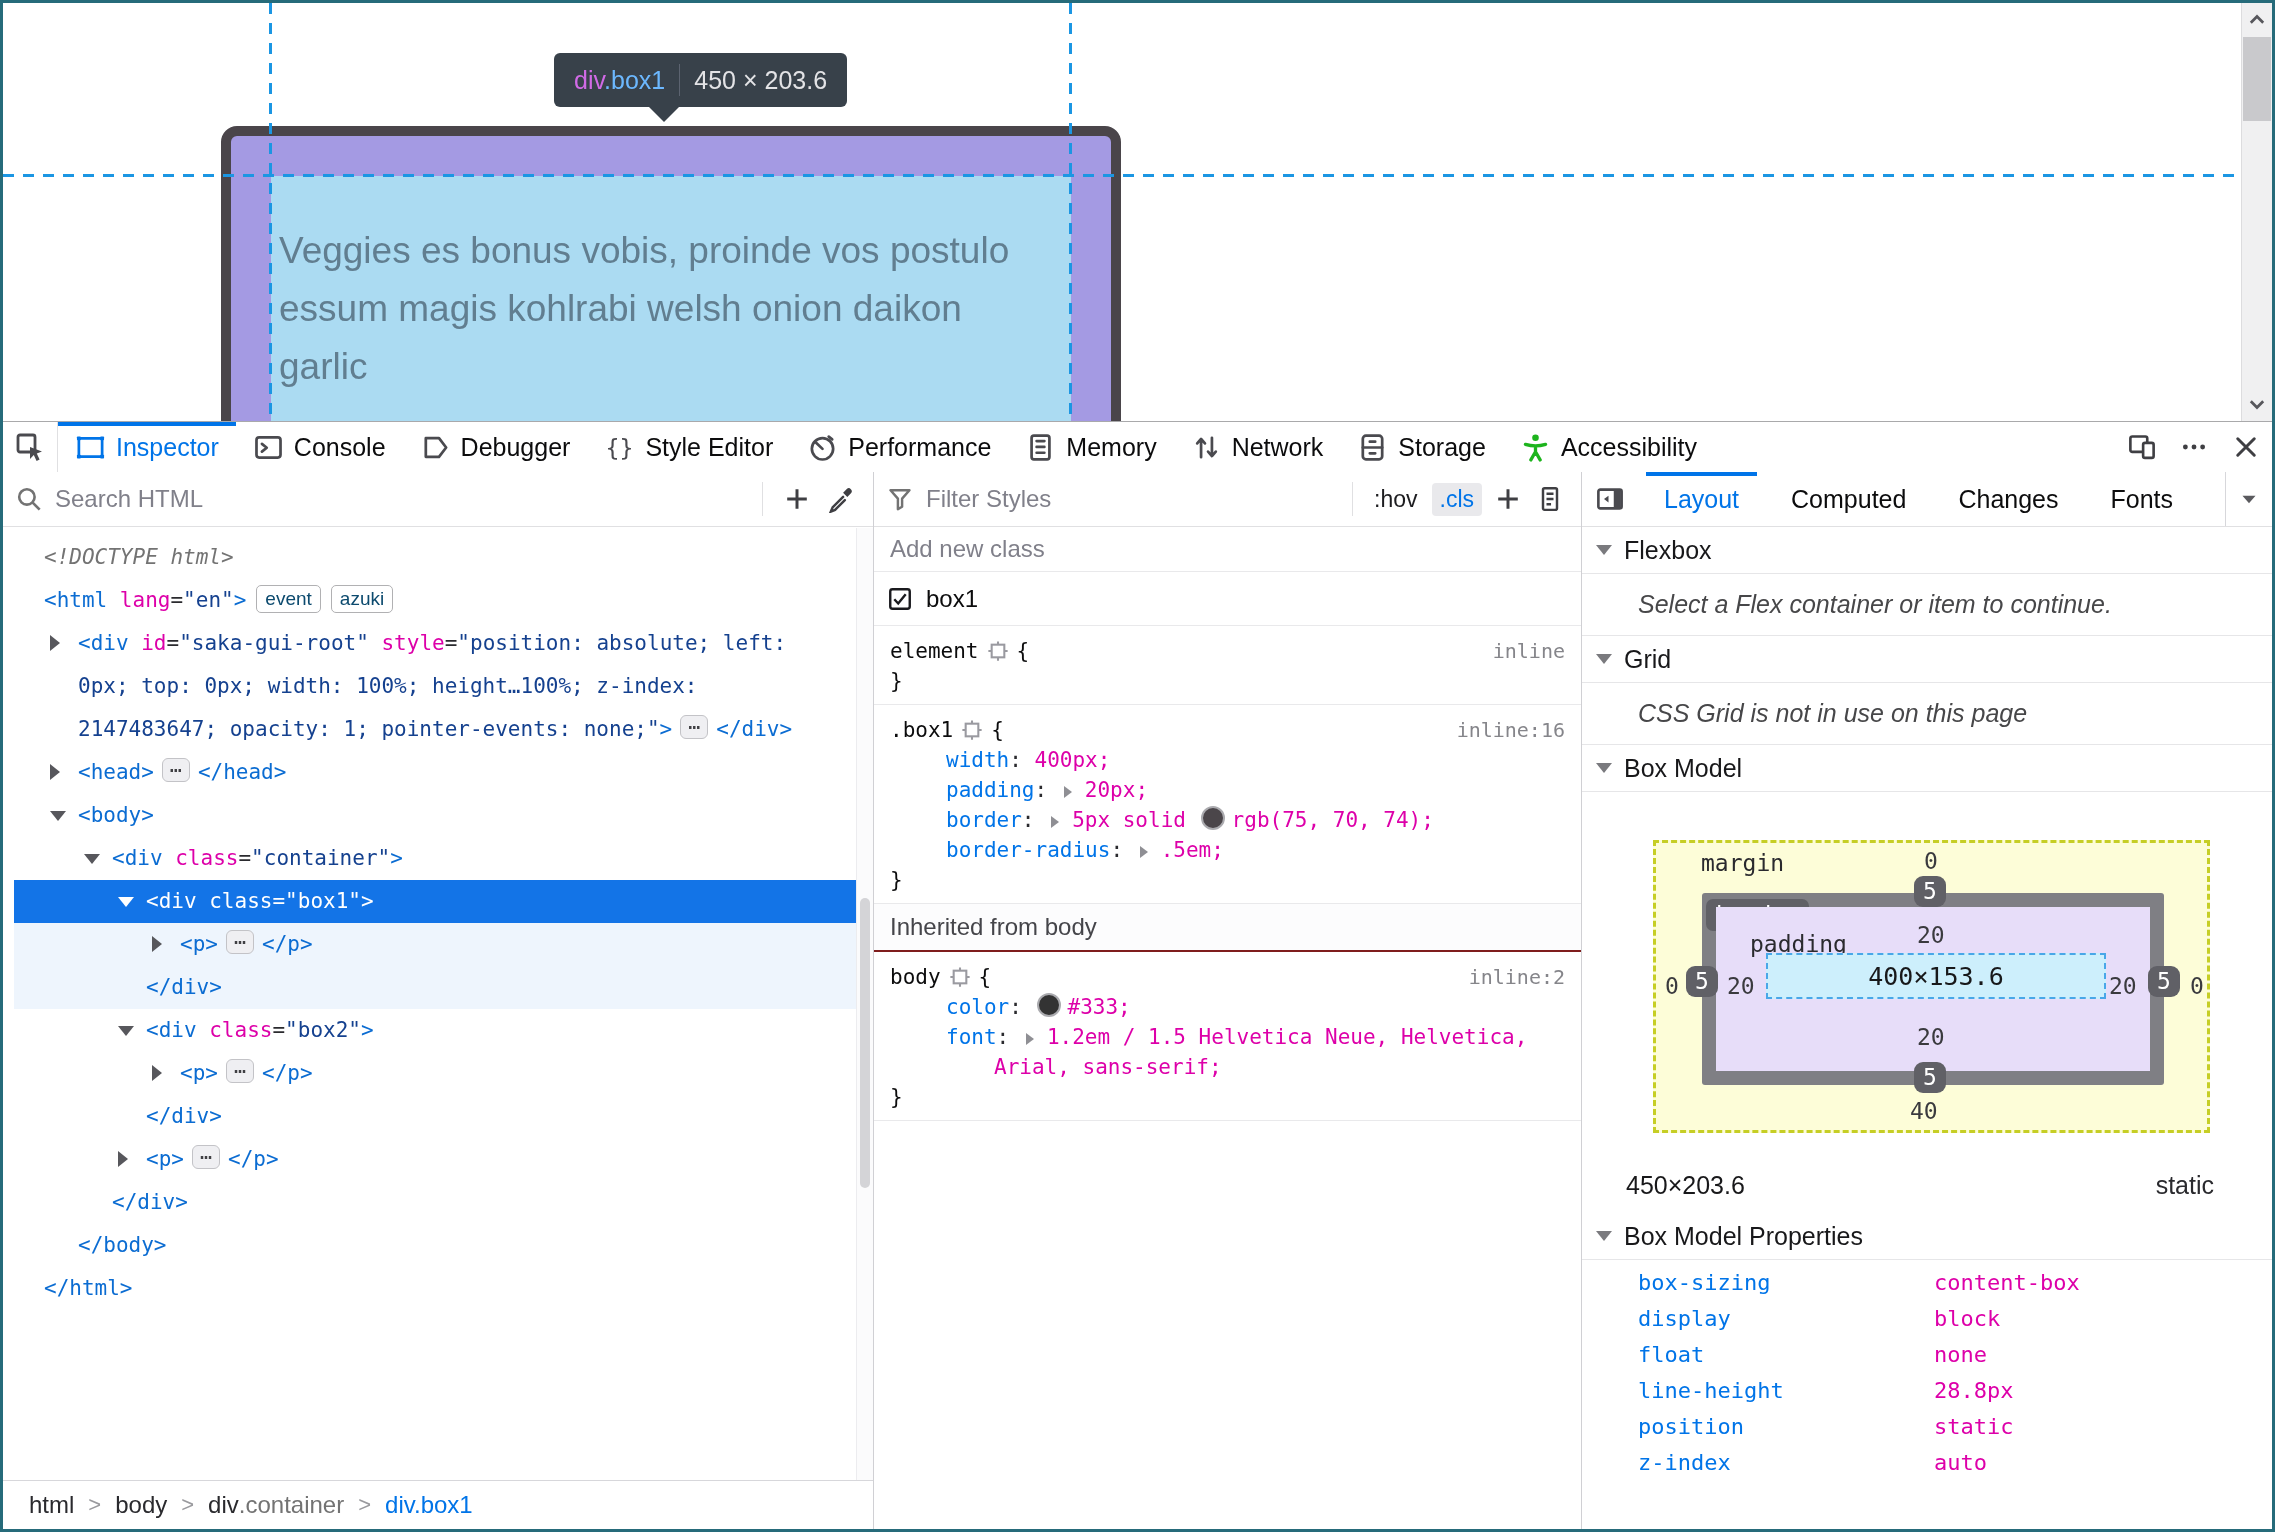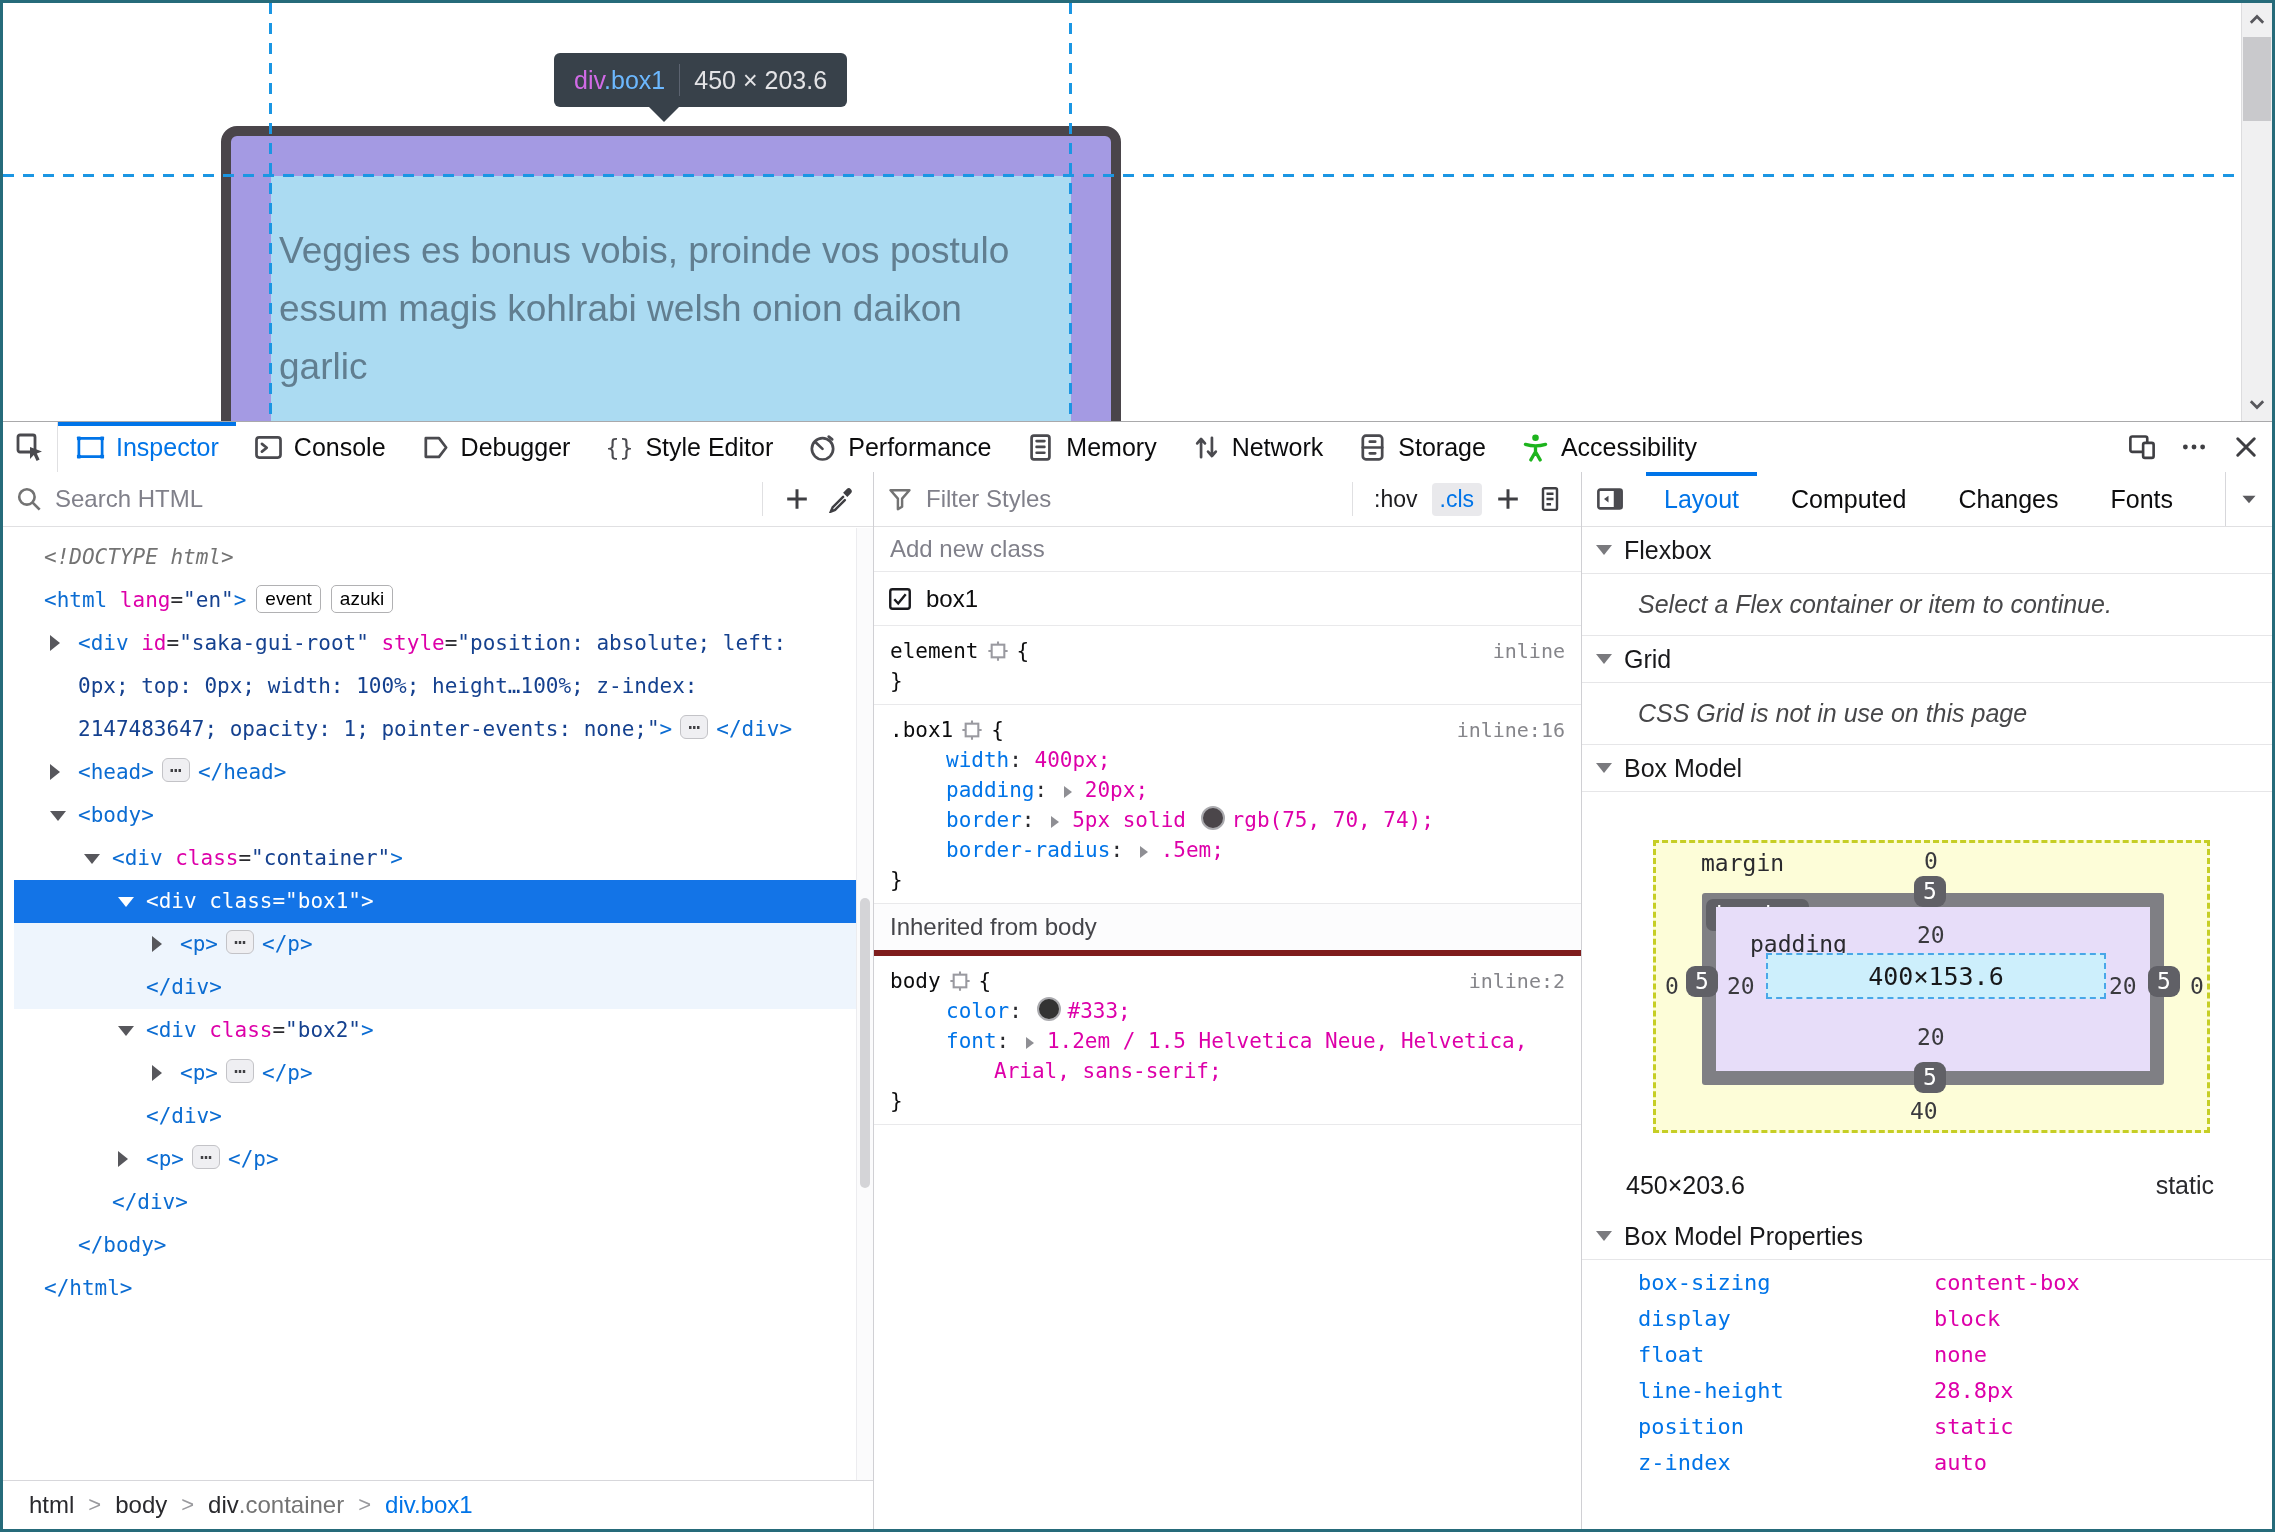--- a/index.html
+++ b/index.html
@@ -53,21 +53,21 @@
   .mrow{position:relative;line-height:43px;padding-right:8px;white-space:pre-wrap;word-break:break-word;margin-left:11px;}
   .tw{position:absolute;width:0;height:0;}
   .tw.d{border:8px solid transparent;border-top:10px solid #57575c;margin-top:17px;}
   .tw.r{border:8px solid transparent;border-left:10px solid #57575c;margin-top:13px;}
   .sg-d{color:#737373;font-style:italic;}
   .sg-t{color:#0b6cd2;} .sg-a{color:#dd00a9;} .sg-e{color:#2a2a2e;} .sg-v{color:#15418f;}
   .mrow.selected{background:#1374e7;}
   .mrow.selected .sg-t,.mrow.selected .sg-a,.mrow.selected .sg-e,.mrow.selected .sg-v{color:#fff;}
   .mrow.selected .tw.d{border-top-color:#fff;}
   .mrow.child{background:#eef5fd;}
-  .chip{display:inline-block;font-family:"Liberation Sans",sans-serif;font-size:19px;line-height:26px;color:#000000;
+  .chip{display:inline-block;font-family:"Liberation Sans",sans-serif;font-size:19px;line-height:26px;color:#0c4a6e;
     border:1px solid #b1b1b3;border-radius:5px;padding:0 8px;margin-left:10px;background:#fff;vertical-align:2px;}
   .ell{display:inline-block;background:#efeff2;border:1px solid #c3c3c7;border-radius:6px;color:#3f3f43;
     line-height:22px;padding:0 7px;margin:0 8px;font-size:20px;vertical-align:2px;}
   #markup-scrollbar{position:absolute;right:0;top:56px;bottom:49px;width:16px;background:#fbfbfc;border-left:1px solid #ececef;}
   #markup-scrollbar .thumb{position:absolute;left:3px;right:3px;top:370px;height:290px;background:#d4d4d7;border-radius:5px;}
   #breadcrumb{position:absolute;left:0;right:0;bottom:0;height:48px;border-top:1px solid #d7d7db;background:#fff;
     display:flex;align-items:center;padding-left:26px;font-size:24px;}
   .crumb{display:flex;align-items:center;}
   .crumb-sep{color:#9a9a9e;margin:0 14px;font-size:22px;}
   .crumb-tag{color:#2a2a2e;} .crumb-class{color:#737373;} .crumb-selected{color:#0074e8;}
@@ -81,21 +81,21 @@
     padding:0 14px;font-family:"Liberation Sans",sans-serif;font-size:24px;color:#0c0c0d;}
   .rule-block{padding:10px 16px 8px 16px;border-bottom:1px solid #e9e9eb;line-height:30px;}
   .sel-line{display:flex;align-items:center;}
   .sel-name{color:#0c0c0d;}
   .loc{margin-left:auto;color:#85858a;font-size:20px;}
   .target-ico{color:#9a9aa0;margin:0 8px;display:inline-flex;vertical-align:-3px;}
   .decl{padding-left:104px;text-indent:-48px;}
   .pname{color:#0074e8;} .pval{color:#dd00a9;} .pcolon{color:#2a2a2e;}
   .varrow{display:inline-block;width:0;height:0;border:6px solid transparent;border-left:8px solid #8f8f94;margin:0 7px 0 4px;vertical-align:-1px;}
   .swatch{display:inline-block;width:20px;height:20px;border-radius:50%;border:2px solid #ababaf;vertical-align:-3px;margin:0 7px 0 2px;}
-  .inherit-hdr{height:46px;line-height:46px;background:#fcfcfd;border-bottom:6px solid #7f1d1d;
+  .inherit-hdr{height:46px;line-height:46px;background:#fcfcfd;border-bottom:2px solid #7f1d1d;
     font-family:"Liberation Sans",sans-serif;font-size:24px;color:#45454a;padding-left:16px;}
   
   #layout-tabs{height:55px;box-sizing:border-box;border-bottom:1px solid #e0e0e2;display:flex;align-items:stretch;overflow:hidden;position:relative;}
   #sidebar-toggle{width:56px;display:flex;align-items:center;justify-content:center;color:#4a4a4f;flex:none;}
   .ltab{flex:none;display:flex;align-items:center;padding:0 26px;font-size:25px;color:#0c0c0d;position:relative;}
   .ltab.active{color:#0074e8;}
   .ltab.active::before{content:"";position:absolute;left:8px;right:8px;top:0;height:4px;background:#0074e8;}
   #ltab-more{position:absolute;right:0;top:0;bottom:0;width:46px;background:#fff;border-left:1px solid #d7d7db;
     display:flex;align-items:center;justify-content:center;color:#5a5a5e;}
   .sec-hdr{height:47px;box-sizing:border-box;border-bottom:1px solid #e6e6e8;display:flex;align-items:center;gap:12px;

